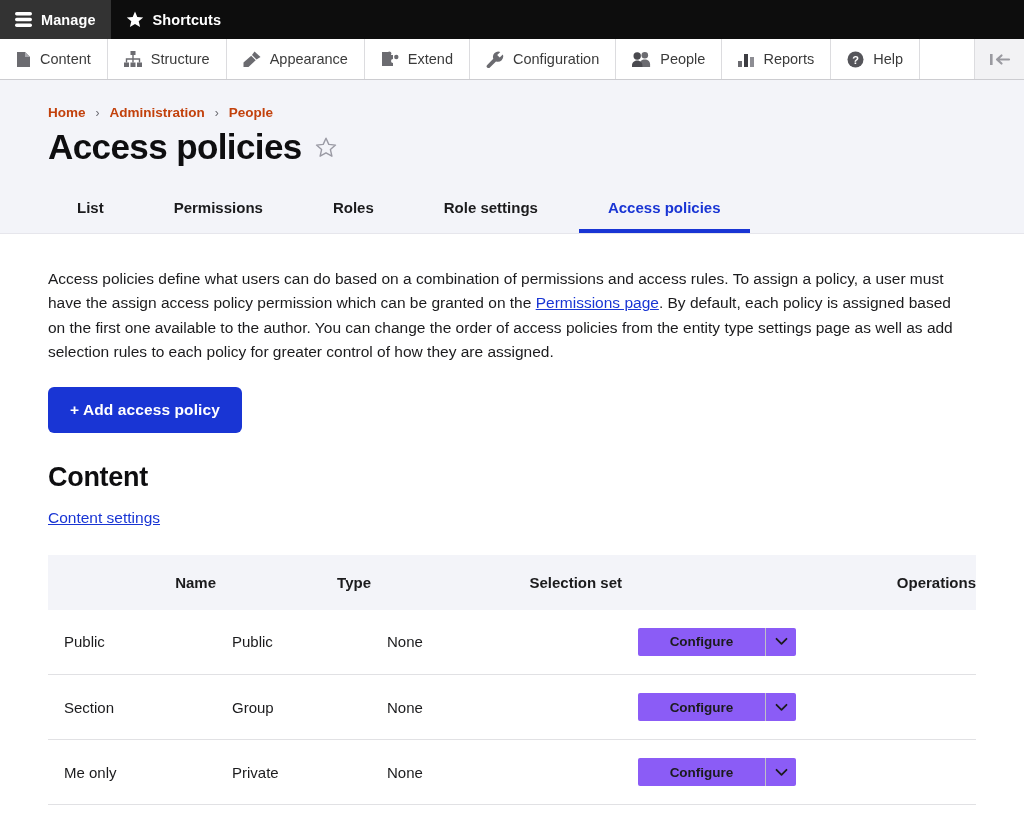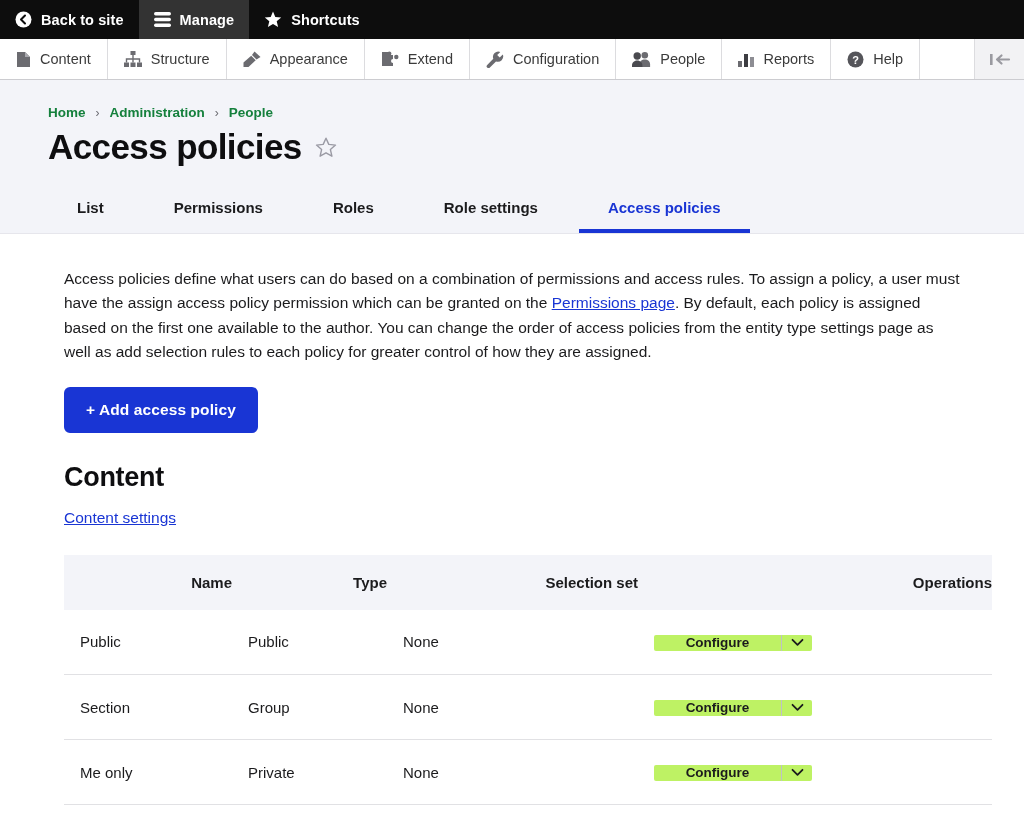--- a/index.html
+++ b/index.html
@@ -72,21 +72,21 @@
   .breadcrumb {
     display: flex;
     align-items: center;
     gap: 10px;
     padding-top: 25px;
     font-size: 13.5px;
     font-weight: bold;
     color: #1b1b1d;
   }
   .breadcrumb .sep { color: #6b6b72; font-weight: normal; font-size: 12px; }
-  .crumb { color: #15803d; }
+  .crumb { color: #c2410c; }
 
   .title-row {
     display: flex;
     align-items: center;
     gap: 13px;
     padding-top: 7px;
   }
   .page-title {
     font-size: 35px;
     font-weight: bold;
@@ -105,21 +105,21 @@
     padding: 12px 29px 13px;
     font-size: 15px;
     font-weight: bold;
     color: #1b1b1d;
     border-bottom: 4px solid transparent;
     white-space: nowrap;
   }
   .tab.is-active { color: #1935d4; border-bottom-color: #1935d4; }
 
   
-  .main { padding: 0 64px; }
+  .main { padding: 0 48px; }
   .intro {
     margin: 0;
     padding-top: 33px;
     font-size: 15.5px;
     line-height: 24.4px;
     color: #1b1b1d;
     max-width: 920px;
   }
   .intro a, .inline-link {
     color: #1935d4;
@@ -180,23 +180,23 @@
   }
   .col-name { width: 168px; }
   .col-type { width: 155px; }
   .col-sel  { width: 251px; }
   .col-ops  { width: 354px; }
 
   
   .dropbutton {
     display: inline-flex;
     align-items: stretch;
-    background: #bef264;
+    background: #8b5cf6;
     border-radius: 2px;
-    height: 16px;
+    height: 28px;
     width: 158px;
     overflow: hidden;
   }
   .dropbutton .db-action {
     flex: 1;
     display: flex;
     align-items: center;
     justify-content: center;
     font-size: 13.5px;
     font-weight: bold;
@@ -209,29 +209,20 @@
     align-items: center;
     justify-content: center;
     border-left: 1px solid #bfc0c6;
   }
 </style>
 </head>
 <body>
 
 <div class="admin-bar">
 
-  <div class="admin-bar-item">
-    <span class="ic">
-      <svg width="17" height="17" viewBox="0 0 17 17">
-          <circle cx="8.5" cy="8.5" r="8" fill="#fff"></circle>
-          <path d="M10 4.5 L6 8.5 L10 12.5" fill="none" stroke="#0d0d0d" stroke-width="2" stroke-linecap="round" stroke-linejoin="round"></path>
-        </svg>
-    </span>
-    <span>Back to site</span>
-  </div>
 
   <div class="admin-bar-item is-active">
     <span class="ic">
       <svg width="17" height="15" viewBox="0 0 17 15">
           <rect x="0" y="0" width="17" height="3.4" rx="1.7" fill="#fff"></rect>
           <rect x="0" y="5.8" width="17" height="3.4" rx="1.7" fill="#fff"></rect>
           <rect x="0" y="11.6" width="17" height="3.4" rx="1.7" fill="#fff"></rect>
         </svg>
     </span>
     <span>Manage</span>

